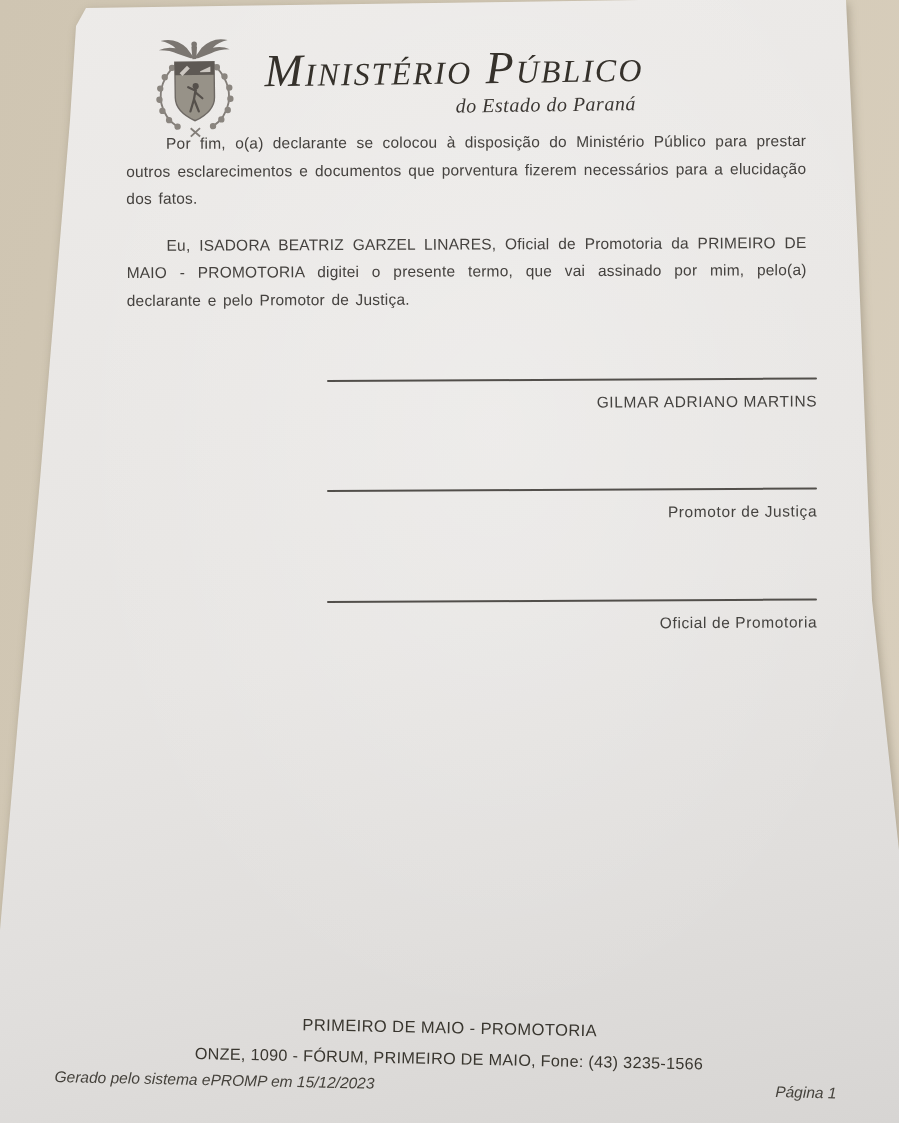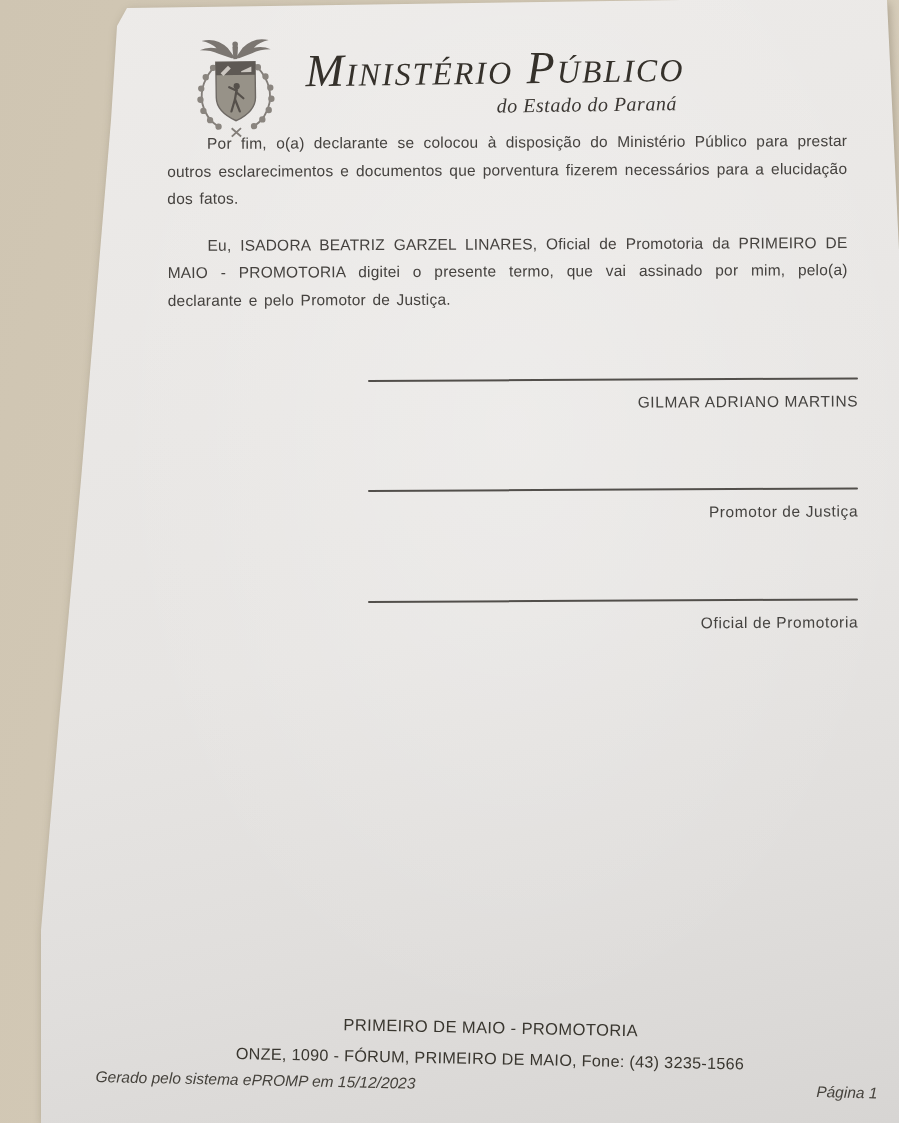--- a/index.html
+++ b/index.html
@@ -11,21 +11,20 @@
   .paper-wrap{
     position:absolute;inset:0;
     filter:drop-shadow(2px 3px 5px rgba(90,80,60,.35));
   }
   .paper{
     position:absolute;inset:0;
     clip-path:polygon(76px 26px,86px 8px,640px 0px,846px 0px,858px 250px,872px 600px,899px 850px,899px 1123px,0px 1123px,0px 930px,18px 720px,40px 480px,70px 120px);
     background:
       radial-gradient(ellipse at 55% 38%,rgba(255,255,255,.22),rgba(0,0,0,0) 62%),
       linear-gradient(168deg,#edebe9 0%,#e9e7e5 35%,#e7e5e3 55%,#e0dedc 78%,#d7d5d3 100%);
-    margin-left: 41px;
   }
   .content{position:absolute;inset:0;filter:blur(.25px);}
 
   
   .header{position:absolute;left:138px;top:34px;display:flex;gap:14px;transform:rotate(-.8deg);transform-origin:0 0;}
   .logo{width:112px;height:106px;flex:0 0 auto;}
   .header-text{padding-top:16px;}
   .org-title{
     font-family:"Liberation Serif",serif;font-style:italic;font-variant:small-caps;
     font-size:46px;line-height:1;letter-spacing:2px;color:#35312b;white-space:nowrap;

